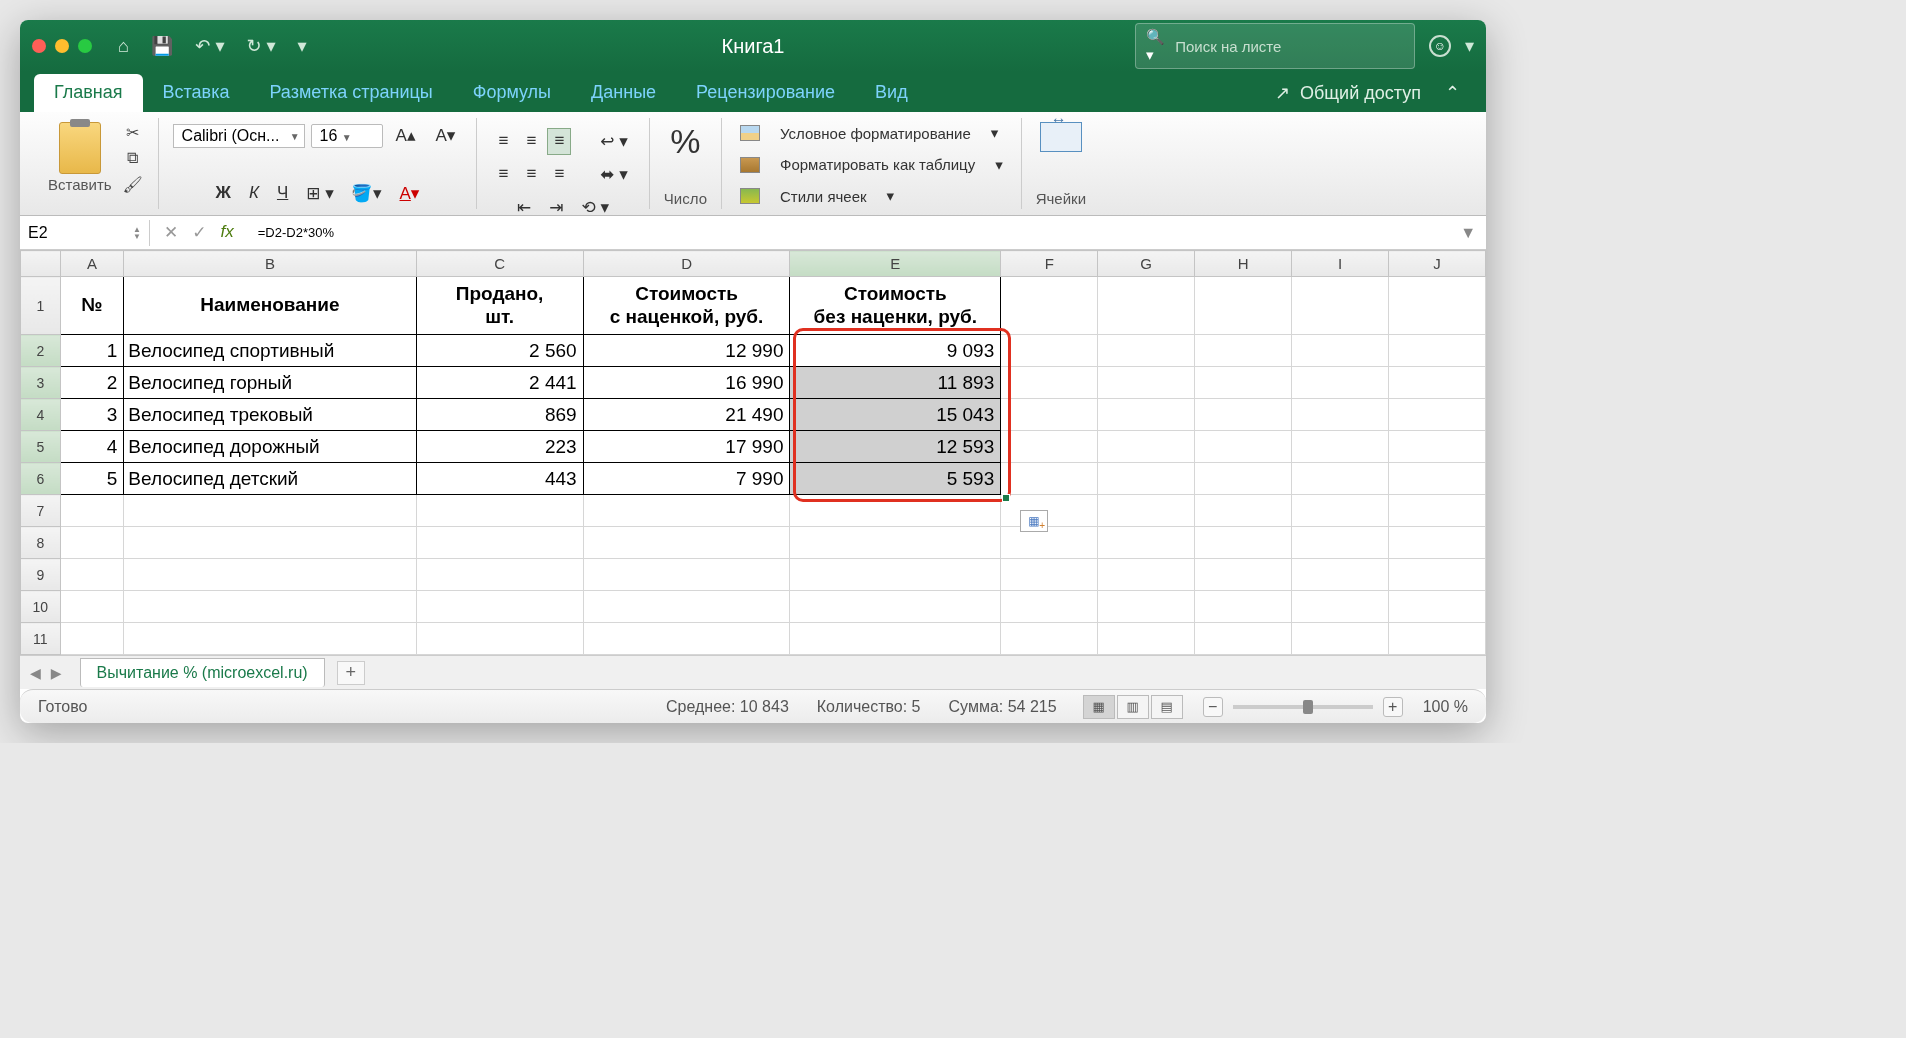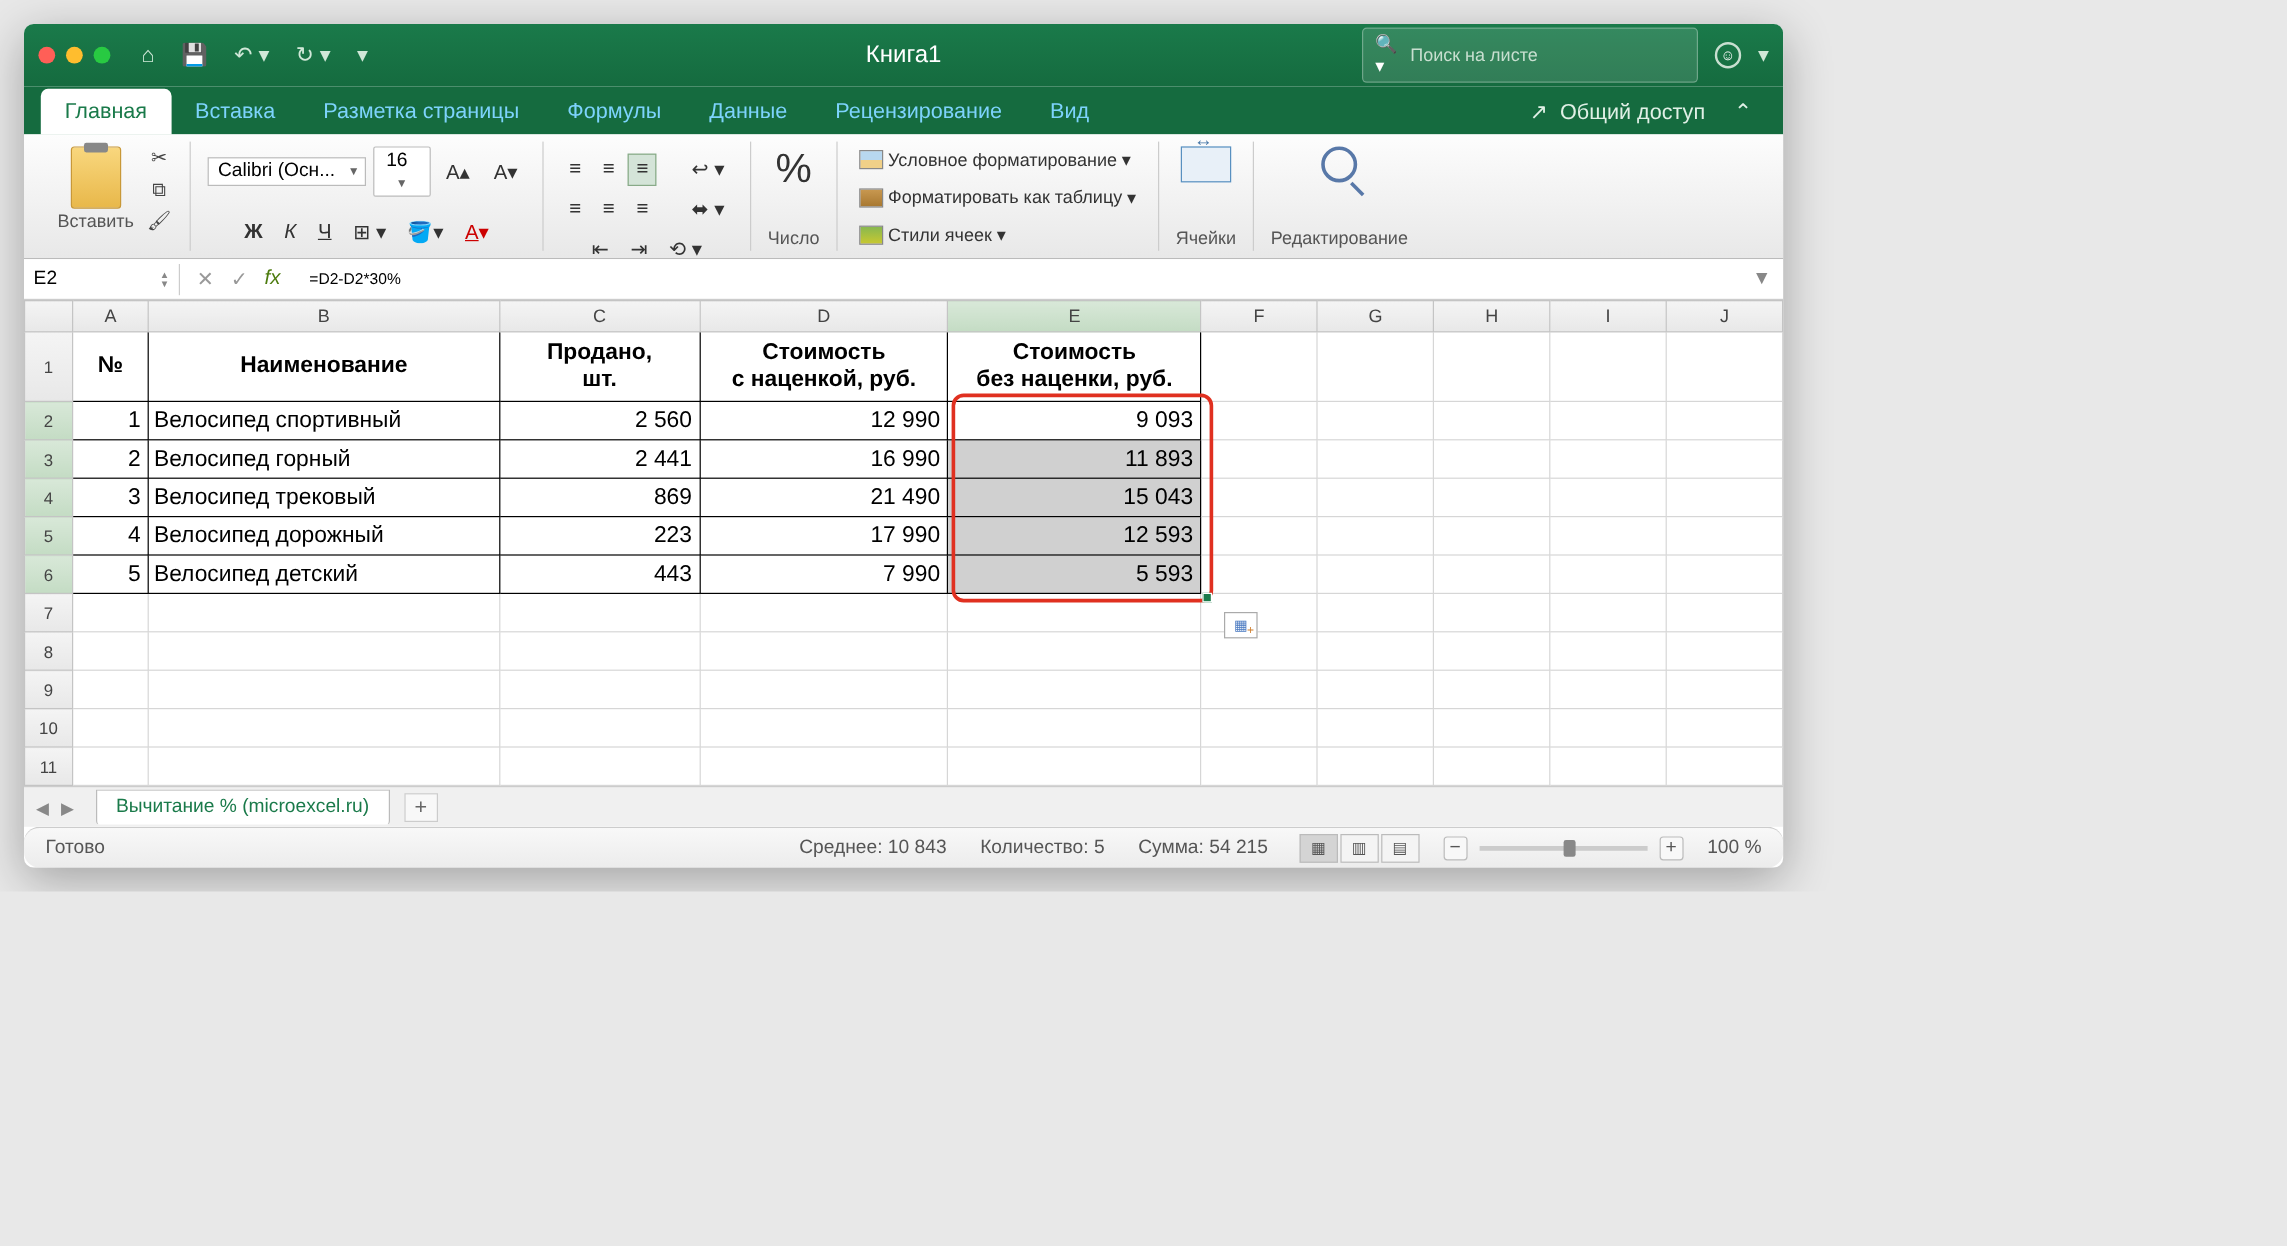--- a/index.html
+++ b/index.html
@@ -33,26 +33,26 @@
 .rgroup { display: flex; flex-direction: column; align-items: center; justify-content: space-between; padding: 4px 14px 2px; border-right: 1px solid #ccc; }
 .rgroup:last-child { border-right: none; }
 .rgroup-label { font-size: 15px; color: #555; margin-top: 2px; }
 .paste-big { display: flex; align-items: flex-start; gap: 4px; }
 .paste-icon { width: 42px; height: 52px; background: linear-gradient(#f9d77e, #e8b84a); border: 1px solid #c89838; border-radius: 3px; position: relative; }
 .paste-icon::before { content: ''; position: absolute; top: -4px; left: 10px; width: 20px; height: 8px; background: #888; border-radius: 2px; }
 .paste-side { display: flex; flex-direction: column; gap: 6px; margin-left: 6px; }
 .mini-icon { width: 22px; height: 20px; display: flex; align-items: center; justify-content: center; font-size: 16px; color: #444; cursor: pointer; }
 .font-row { display: flex; gap: 6px; align-items: center; }
 .font-select { border: 1px solid #bbb; background: #fff; padding: 2px 22px 2px 8px; font-size: 16px; border-radius: 0; position: relative; width: 132px; white-space: nowrap; overflow: hidden; }
-.size-select { border: 1px solid #bbb; background: #fff; padding: 2px 18px 2px 8px; font-size: 16px; border-radius: 2px; width: 48px; text-align: right; }
+.size-select { border: 1px solid #bbb; background: #fff; padding: 2px 18px 2px 8px; font-size: 16px; border-radius: 2px; width: 72px; }
 .caret { position: absolute; right: 4px; top: 50%; transform: translateY(-50%); font-size: 10px; color: #666; }
 .btn-row { display: flex; gap: 4px; margin-top: 6px; }
 .rbtn { border: 1px solid transparent; padding: 2px 6px; font-size: 17px; cursor: pointer; color: #333; min-width: 24px; text-align: center; }
 .pct-icon { font-size: 34px; color: #333; font-weight: 300; }
-.cond-row { display: flex; align-items: center; gap: 4px; font-size: 15px; color: #333; padding: 2px 4px; cursor: pointer; }
+.cond-row { display: flex; align-items: center; gap: 20px; font-size: 15px; color: #333; padding: 2px 4px; cursor: pointer; }
 .cond-ic { width: 20px; height: 16px; background: linear-gradient(#b8d8f0 50%, #f0d088 50%); border: 1px solid #888; }
 .cells-ic { width: 42px; height: 30px; border: 1px solid #5890c0; background: #e8f0f8; position: relative; }
 .cells-ic::before { content: '↔'; position: absolute; top: -14px; left: 10px; color: #4878a8; font-size: 16px; }
 .mag { width: 30px; height: 30px; border: 3px solid #5878a8; border-radius: 50%; position: relative; }
 .mag::after { content: ''; position: absolute; bottom: -10px; right: -10px; width: 14px; height: 3px; background: #5878a8; transform: rotate(45deg); }
 
 
 .fbar { display: flex; align-items: center; border-bottom: 1px solid #ccc; height: 34px; background: #fff; }
 .namebox { width: 130px; border-right: 1px solid #ccc; padding: 4px 8px; font-size: 16px; display: flex; align-items: center; justify-content: space-between; }
 .nb-arrows { display: flex; flex-direction: column; font-size: 8px; color: #888; line-height: 7px; }
@@ -208,24 +208,20 @@
       <div class="cond-row"><span class="cond-ic"></span><span>Условное форматирование</span> ▾</div>
       <div class="cond-row"><span class="cond-ic" style="background:linear-gradient(#c89850,#a87830)"></span><span>Форматировать как таблицу</span> ▾</div>
       <div class="cond-row"><span class="cond-ic" style="background:linear-gradient(#88b850,#c8c830)"></span><span>Стили ячеек</span> ▾</div>
     </div>
 
     <div class="rgroup">
       <div class="cells-ic"></div>
       <div class="rgroup-label">Ячейки</div>
     </div>
 
-    <div class="rgroup">
-      <div class="mag"></div>
-      <div class="rgroup-label">Редактирование</div>
-    </div>
   </div>
 
   <div class="fbar">
     <div class="namebox">
       <span>E2</span>
       <span class="nb-arrows">▲<br>▼</span>
     </div>
     <div class="fbar-btns">
       <span>✕</span>
       <span>✓</span>

